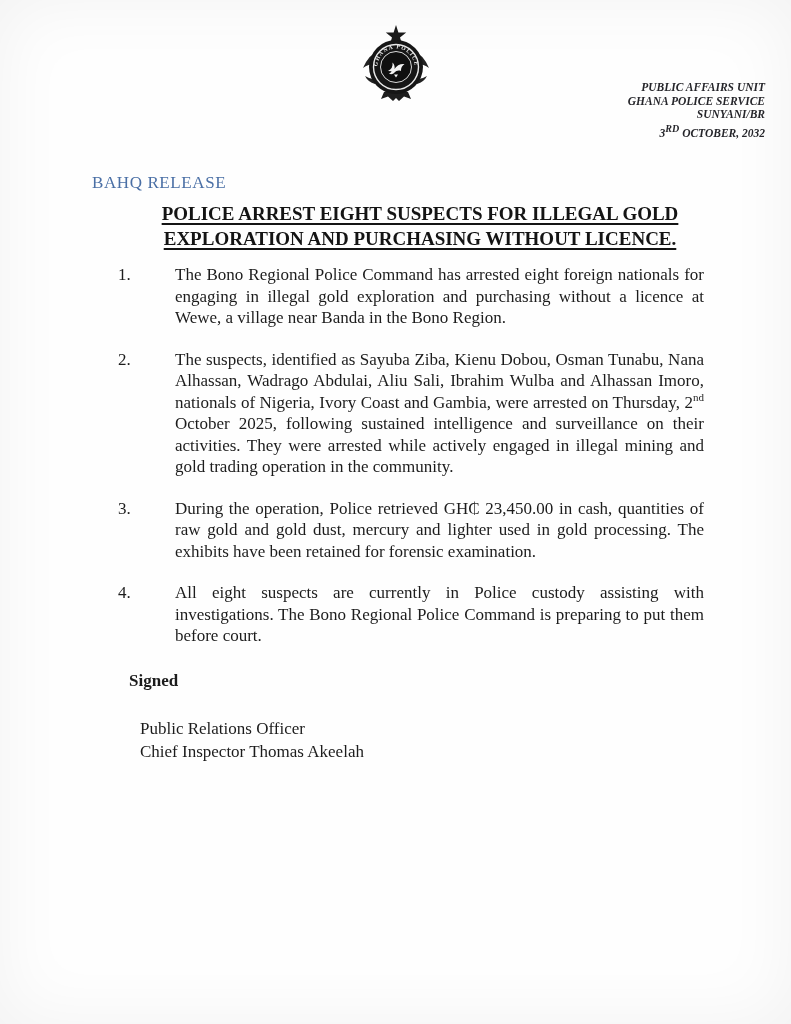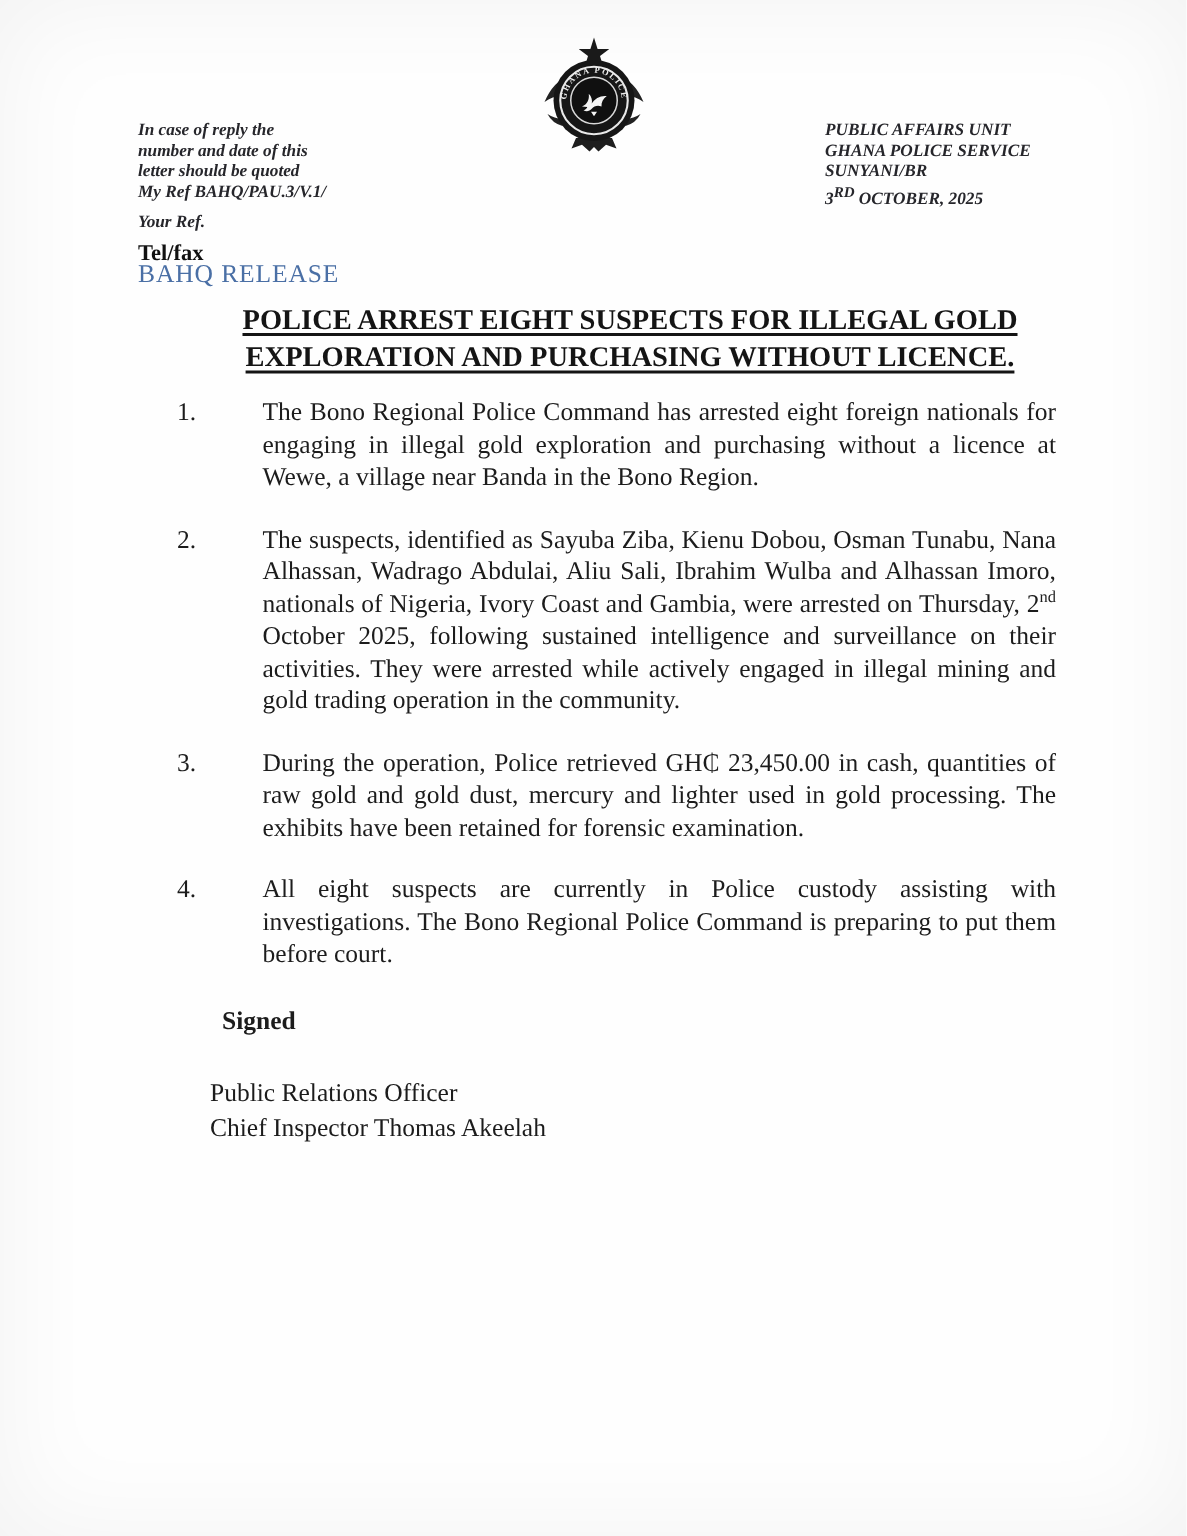--- a/index.html
+++ b/index.html
@@ -48,21 +48,21 @@
     font-size: 15px;
     font-weight: bold;
     color: #111;
   }
 
   .ref-right {
     position: absolute;
     top: 81px;
     left: 550px;
     width: 215px;
-    text-align: left;
+    text-align: right;
   }
   .ref-right .office-line, .ref-right .date-line {
     font-size: 11.5px;
     font-weight: bold;
     font-style: italic;
     line-height: 13.5px;
     color: #26262b;
   }
   sup.ord { font-size: 10px; }
 
@@ -109,21 +109,21 @@
     margin-left: 26px;
   }
   .para .ptext {
     flex: 1;
     text-align: justify;
     margin-left: 35px;
   }
   sup.ordinal { font-size: 11px; line-height: 0; }
 
   .signed {
-    margin: 24px 0 0 56px;
+    margin: 24px 0 0 37px;
     font-size: 17px;
     font-weight: bold;
   }
   .signature {
     margin: 26px 0 0 48px;
     font-size: 17px;
     line-height: 23px;
   }
 </style>
 </head>
@@ -145,34 +145,26 @@
     <circle cx="41" cy="43" r="15.5" fill="#101010" stroke="#d9d9d9" stroke-width="1"></circle>
 
     <path id="crestArc" d="M 22.5,43 A 18.5,18.5 0 0 1 59.5,43" fill="none"></path>
     <text font-size="5.6" fill="#eeeeee" letter-spacing="1.1" font-family="Liberation Serif, DejaVu Serif, serif" font-weight="bold">
       <textPath href="#crestArc" startOffset="50%" text-anchor="middle">GHANA POLICE</textPath>
     </text>
 
     <path d="M33,47 C36.5,45.5 38,42.5 37.5,38.5 C39.5,40.5 40,43 39.5,45 C41.5,41.5 45.5,39.5 49.5,40 C47,41.8 45.8,44.2 46,47 C43.5,46 41,46.7 39.5,48.5 C38,50.4 35.5,50.5 34,49.5 C35.5,49 36.3,48.2 36.5,47.3 Z M39,50.5 L43,50.5 L41,53.5 Z" fill="#f4f4f4"></path>
   </svg>
 
-  <div class="ref-left">
-    <div class="note-line">In case of reply the</div>
-    <div class="note-line">number and date of this</div>
-    <div class="note-line">letter should be quoted</div>
-    <div class="note-line">My Ref BAHQ/PAU.3/V.1/</div>
-    <div class="your-ref">Your Ref.</div>
-    <div class="telfax">Tel/fax</div>
-  </div>
 
   <div class="ref-right">
     <div class="office-line">PUBLIC AFFAIRS UNIT</div>
     <div class="office-line">GHANA POLICE SERVICE</div>
     <div class="office-line">SUNYANI/BR</div>
-    <div class="date-line"><span>3</span><sup class="ord">RD</sup><span> OCTOBER, 2025</span></div>
+    <div class="date-line"><span>3</span><sup class="ord">RD</sup><span> OCTOBER, 2032</span></div>
   </div>
 
   <div class="press-release">BAHQ RELEASE</div>
 
   <div class="main">
     <h1 class="title">
       <span class="tline">POLICE ARREST EIGHT SUSPECTS FOR ILLEGAL GOLD</span><br>
       <span class="tline">EXPLORATION AND PURCHASING WITHOUT LICENCE.</span>
     </h1>
 

